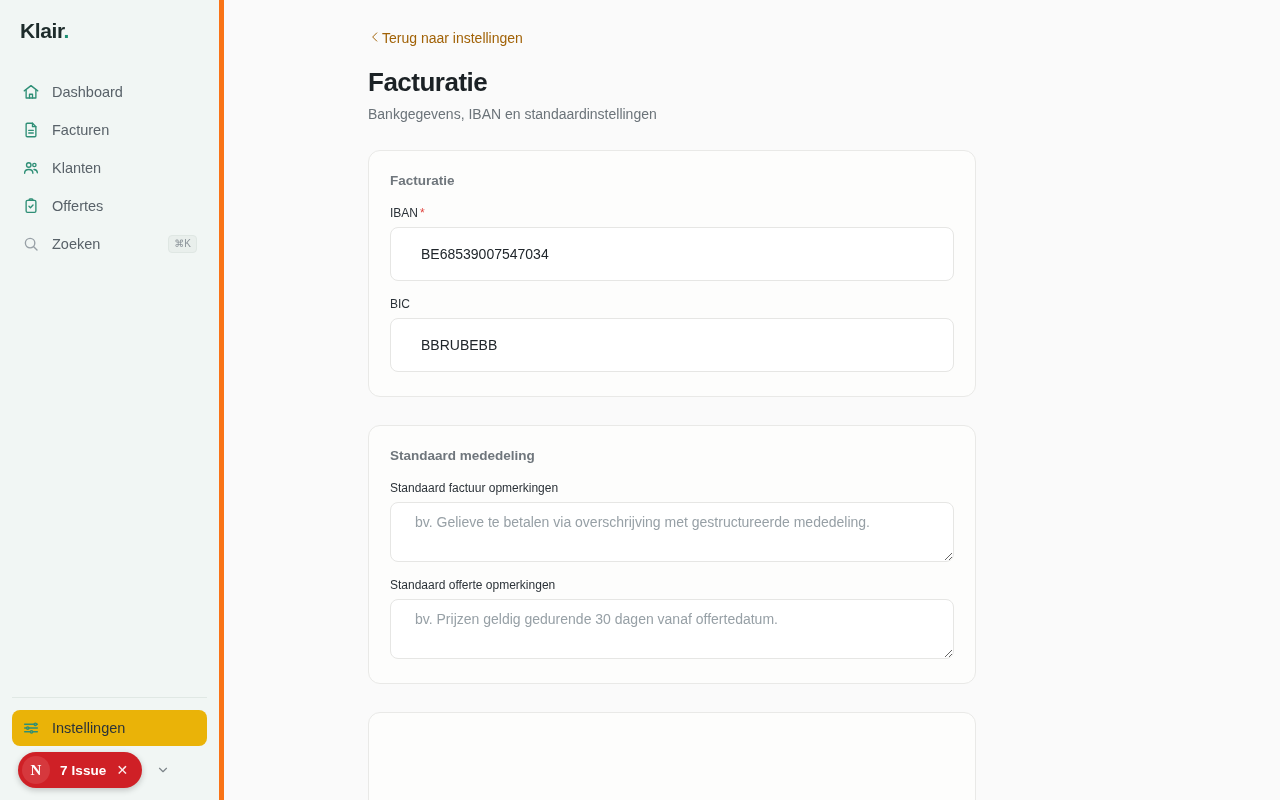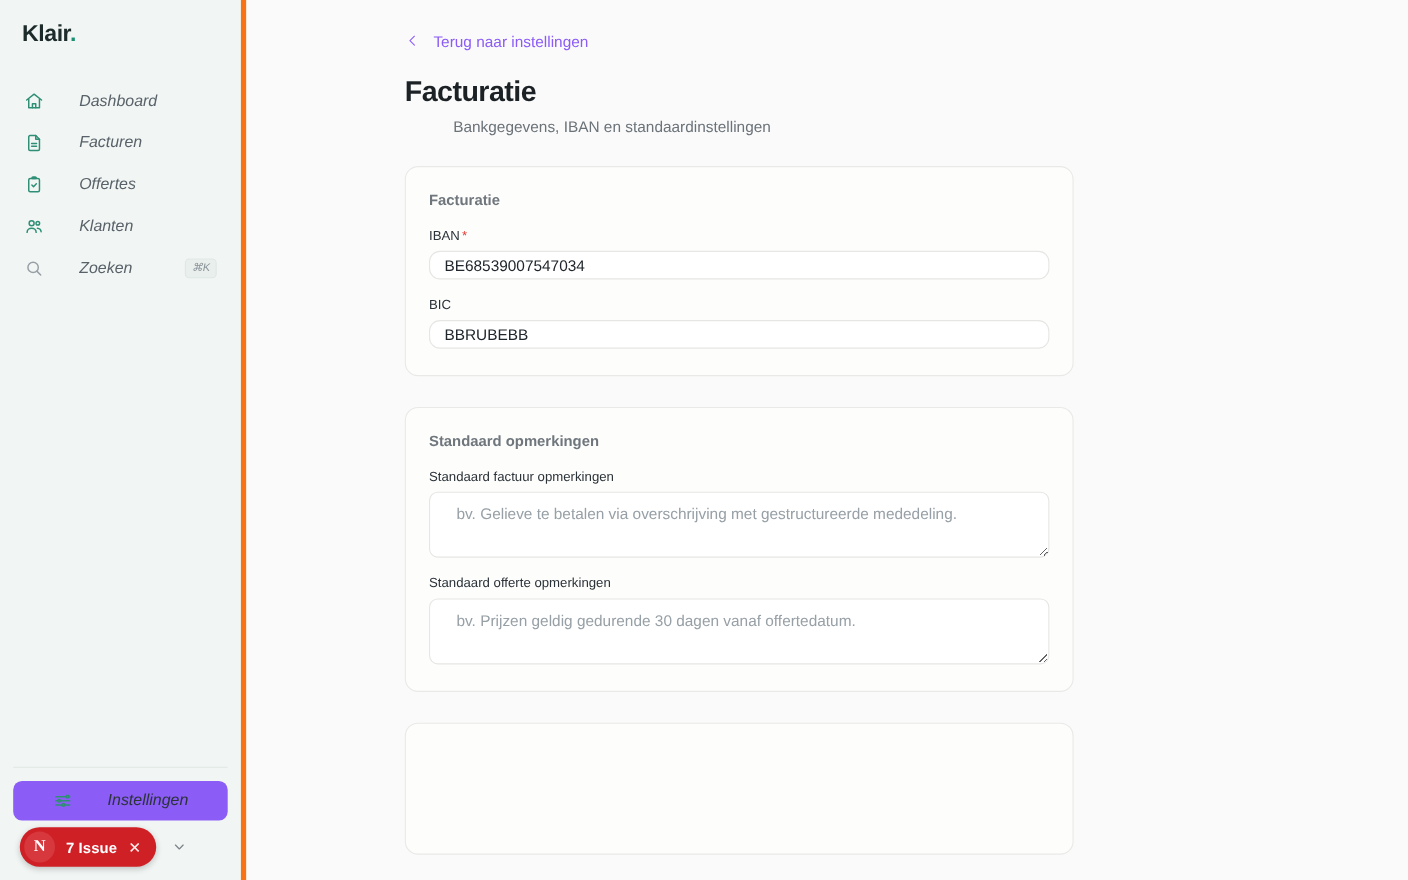--- a/index.html
+++ b/index.html
@@ -32,51 +32,50 @@
     letter-spacing: -0.4px;
     color: #1d2b2a;
     line-height: 26px;
   }
   .logo .dot { color: #1a8f72; }
 
   .nav { margin-top: 30px; padding: 0 12px; display: flex; flex-direction: column; gap: 2px; }
   .nav-item {
     display: flex;
     align-items: center;
-    gap: 32px;
+    gap: 12px;
     height: 36px;
     padding: 0 10px;
     border-radius: 8px;
     color: #596269;
     font-size: 14.5px;
     cursor: pointer;
     text-decoration: none;
     position: relative;
-    font-style: italic;
   }
   .nav-item .ico { width: 18px; height: 18px; display: block; flex: 0 0 18px; color: #2f8f76; }
   .nav-item .ico svg { width: 18px; height: 18px; display: block; }
   .nav-item.muted .ico { color: #98a0a6; }
   .nav-item .label { white-space: nowrap; }
 
   .kbd {
     margin-left: auto;
     font-size: 10px;
     color: #8b9399;
     background: #e9efec;
     border: 1px solid #dfe7e3;
     border-radius: 4px;
     padding: 2px 5px;
     line-height: 12px;
     font-family: "Liberation Sans", sans-serif;
   }
 
   .sidebar-bottom { margin-top: auto; padding: 0 12px 12px; }
   .divider { height: 1px; background: #e0e8e4; margin: 0 0 12px; }
-  .nav-item.active { background: #8b5cf6; color: #2b3339; justify-content: center; }
+  .nav-item.active { background: #eab308; color: #2b3339; }
   .nav-item.active .ico { color: #2f8f76; }
 
   
   .devbar {
     display: flex;
     align-items: center;
     gap: 0;
     margin-top: 6px;
     padding-left: 6px;
   }
@@ -114,40 +113,39 @@
   .content {
     width: 608px;
     margin: 0 auto;
     padding-top: 30px;
     padding-left: 0;
     transform: translateX(-80px);
   }
   .back-link {
     display: inline-flex;
     align-items: flex-start;
-    gap: 12px;
-    color: #8b5cf6;
+    gap: 0;
+    color: #a16207;
     font-size: 14px;
     text-decoration: none;
     margin-left: 0;
     cursor: pointer;
   }
   .back-link svg { width: 14px; height: 14px; display: block; }
   .page-title {
     font-size: 26px;
     font-weight: 700;
     letter-spacing: -0.5px;
     color: #1b2125;
     margin-top: 19px;
   }
   .page-sub {
     font-size: 14px;
     color: #6b7379;
     margin-top: 8px;
-    margin-left: 44px;
   }
 
   .card {
     background: #fdfdfc;
     border: 1px solid #e9e9e7;
     border-radius: 12px;
     padding: 22px 21px 24px;
     margin-top: 28px;
   }
   .card.second { margin-top: 28px; }
@@ -172,21 +170,21 @@
   .input, .select, .textarea {
     width: 100%;
     background: #fff;
     border: 1px solid #e6e6e4;
     border-radius: 8px;
     font-family: "Liberation Sans", sans-serif;
     font-size: 14px;
     color: #20262b;
     outline: none;
   }
-  .input { height: 26px; padding: 0 13px; border-radius: 10px; }
+  .input { height: 54px; padding: 0 30px; }
   .select {
     height: 38px;
     padding: 0 13px;
     display: flex;
     align-items: center;
     cursor: pointer;
     color: #8a9197;
     position: relative;
   }
   .select .chev { margin-left: auto; color: #9aa1a7; display: flex; }
@@ -234,38 +232,38 @@
               <path d="M9 12.5h6"></path>
               <path d="M9 16h6"></path>
           </svg>
         </span>
         <span class="label">Facturen</span>
       </a>
 
       <a class="nav-item">
         <span class="ico">
           <svg viewBox="0 0 24 24" fill="none" stroke="currentColor" stroke-width="1.8" stroke-linecap="round" stroke-linejoin="round">
-            <rect x="5.5" y="4.5" width="13" height="16" rx="1.8"></rect>
-            <path d="M9.5 4.5V3.6A1.1 1.1 0 0 1 10.6 2.5h2.8A1.1 1.1 0 0 1 14.5 3.6v.9z"></path>
-            <path d="M9.3 12.3l2 2 3.4-3.6"></path>
-          </svg>
-        </span>
-        <span class="label">Offertes</span>
-      </a>
-
-      <a class="nav-item">
-        <span class="ico">
-          <svg viewBox="0 0 24 24" fill="none" stroke="currentColor" stroke-width="1.8" stroke-linecap="round" stroke-linejoin="round">
             <circle cx="9" cy="8" r="3"></circle>
             <circle cx="16.5" cy="8" r="2.2"></circle>
             <path d="M3.5 19c0-3 2.5-5 5.5-5s5.5 2 5.5 5"></path>
             <path d="M16 14c2.4.2 4.3 2 4.5 4.3"></path>
           </svg>
         </span>
         <span class="label">Klanten</span>
+      </a>
+
+      <a class="nav-item">
+        <span class="ico">
+          <svg viewBox="0 0 24 24" fill="none" stroke="currentColor" stroke-width="1.8" stroke-linecap="round" stroke-linejoin="round">
+            <rect x="5.5" y="4.5" width="13" height="16" rx="1.8"></rect>
+            <path d="M9.5 4.5V3.6A1.1 1.1 0 0 1 10.6 2.5h2.8A1.1 1.1 0 0 1 14.5 3.6v.9z"></path>
+            <path d="M9.3 12.3l2 2 3.4-3.6"></path>
+          </svg>
+        </span>
+        <span class="label">Offertes</span>
       </a>
 
       <a class="nav-item muted">
         <span class="ico">
           <svg viewBox="0 0 24 24" fill="none" stroke="currentColor" stroke-width="1.8" stroke-linecap="round" stroke-linejoin="round">
             <circle cx="10.8" cy="10.8" r="6.3"></circle>
               <path d="M15.6 15.6L20 20"></path>
           </svg>
         </span>
         <span class="label">Zoeken</span>
@@ -336,21 +334,21 @@
 
         <div class="field">
           <label class="field-label">BIC</label>
           <input class="input" type="text" value="BBRUBEBB" style="">
         </div>
 
       </section>
 
       
       <section class="card second">
-        <div class="card-title">Standaard opmerkingen</div>
+        <div class="card-title">Standaard mededeling</div>
 
         <div class="field">
           <label class="field-label">Standaard factuur opmerkingen</label>
           <textarea class="textarea" placeholder="bv. Gelieve te betalen via overschrijving met gestructureerde mededeling." style=""></textarea>
         </div>
 
         <div class="field">
           <label class="field-label">Standaard offerte opmerkingen</label>
           <textarea class="textarea" placeholder="bv. Prijzen geldig gedurende 30 dagen vanaf offertedatum." style=""></textarea>
         </div>

